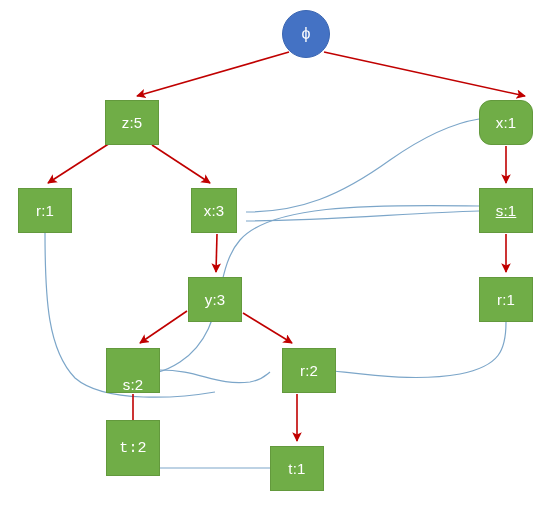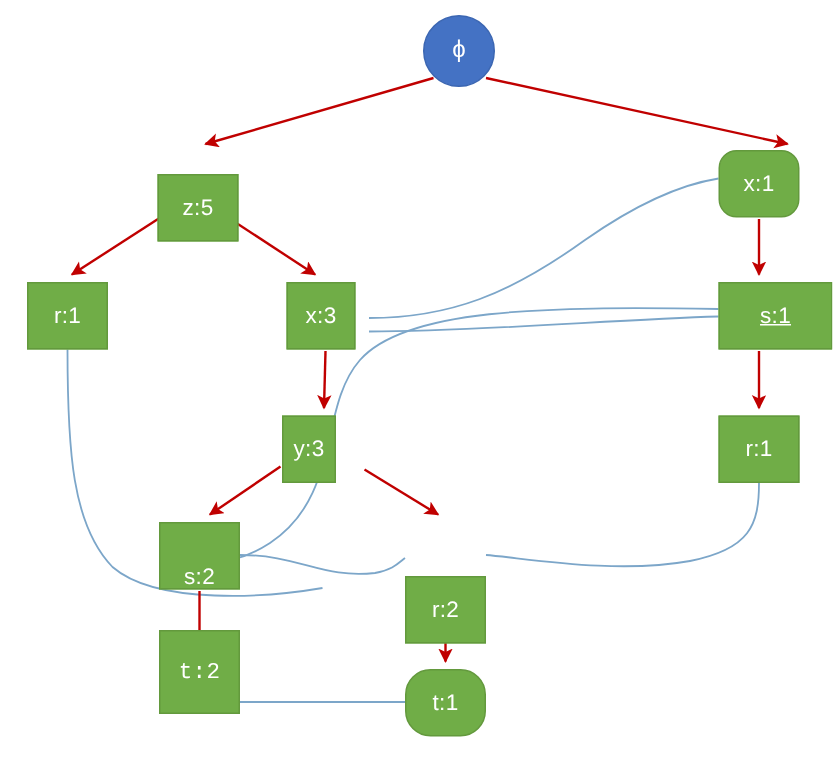--- a/index.html
+++ b/index.html
@@ -94,48 +94,48 @@
         <path d="M 243 313 L 292 343" class="tree-edge" marker-end="url(#arrowhead)"></path>
         <path d="M 133 394 L 133 441" class="tree-edge" marker-end="url(#arrowhead)"></path>
         <path d="M 297 394 L 297 441" class="tree-edge" marker-end="url(#arrowhead)"></path>
       </g>
   </svg>
 
   <div id="node-layer">
       <div class="node-circle" style="left: 282px; top: 10px; width: 48px; height: 48px;">
         <span>ϕ</span>
       </div>
-      <div class="node-box" style="left: 105px; top: 116px; width: 54px; height: 45px;">
+      <div class="node-box" style="left: 105px; top: 100px; width: 54px; height: 45px;">
         <span>z:5</span>
       </div>
       <div class="node-box" style="left: 479px; top: 100px; width: 54px; height: 45px; border-radius: 12px;">
         <span>x:1</span>
       </div>
       <div class="node-box" style="left: 18px; top: 188px; width: 54px; height: 45px;">
         <span>r:1</span>
       </div>
       <div class="node-box" style="left: 191px; top: 188px; width: 46px; height: 45px;">
         <span>x:3</span>
       </div>
-      <div class="node-box" style="left: 479px; top: 188px; width: 76px; height: 45px; text-decoration: underline;">
+      <div class="node-box" style="left: 479px; top: 188px; width: 54px; height: 45px; text-decoration: underline;">
         <span>s:1</span>
       </div>
-      <div class="node-box" style="left: 188px; top: 277px; width: 36px; height: 45px;">
+      <div class="node-box" style="left: 188px; top: 277px; width: 54px; height: 45px;">
         <span>y:3</span>
       </div>
       <div class="node-box" style="left: 479px; top: 277px; width: 54px; height: 45px;">
         <span>r:1</span>
       </div>
       <div class="node-box" style="left: 106px; top: 348px; width: 54px; height: 45px; align-items: flex-end;">
         <span>s:2</span>
       </div>
-      <div class="node-box" style="left: 270px; top: 348px; width: 54px; height: 45px; margin-top: 36px;">
+      <div class="node-box" style="left: 282px; top: 348px; width: 54px; height: 45px;">
         <span>r:2</span>
       </div>
       <div class="node-box" style="left: 106px; top: 420px; width: 54px; height: 56px; font-family: Liberation Mono, monospace;">
         <span>t:2</span>
       </div>
-      <div class="node-box" style="left: 270px; top: 446px; width: 54px; height: 45px; border-radius: 17px;">
+      <div class="node-box" style="left: 270px; top: 446px; width: 54px; height: 45px;">
         <span>t:1</span>
       </div>
     </div>
 
 </div>
 
 </body></html>

